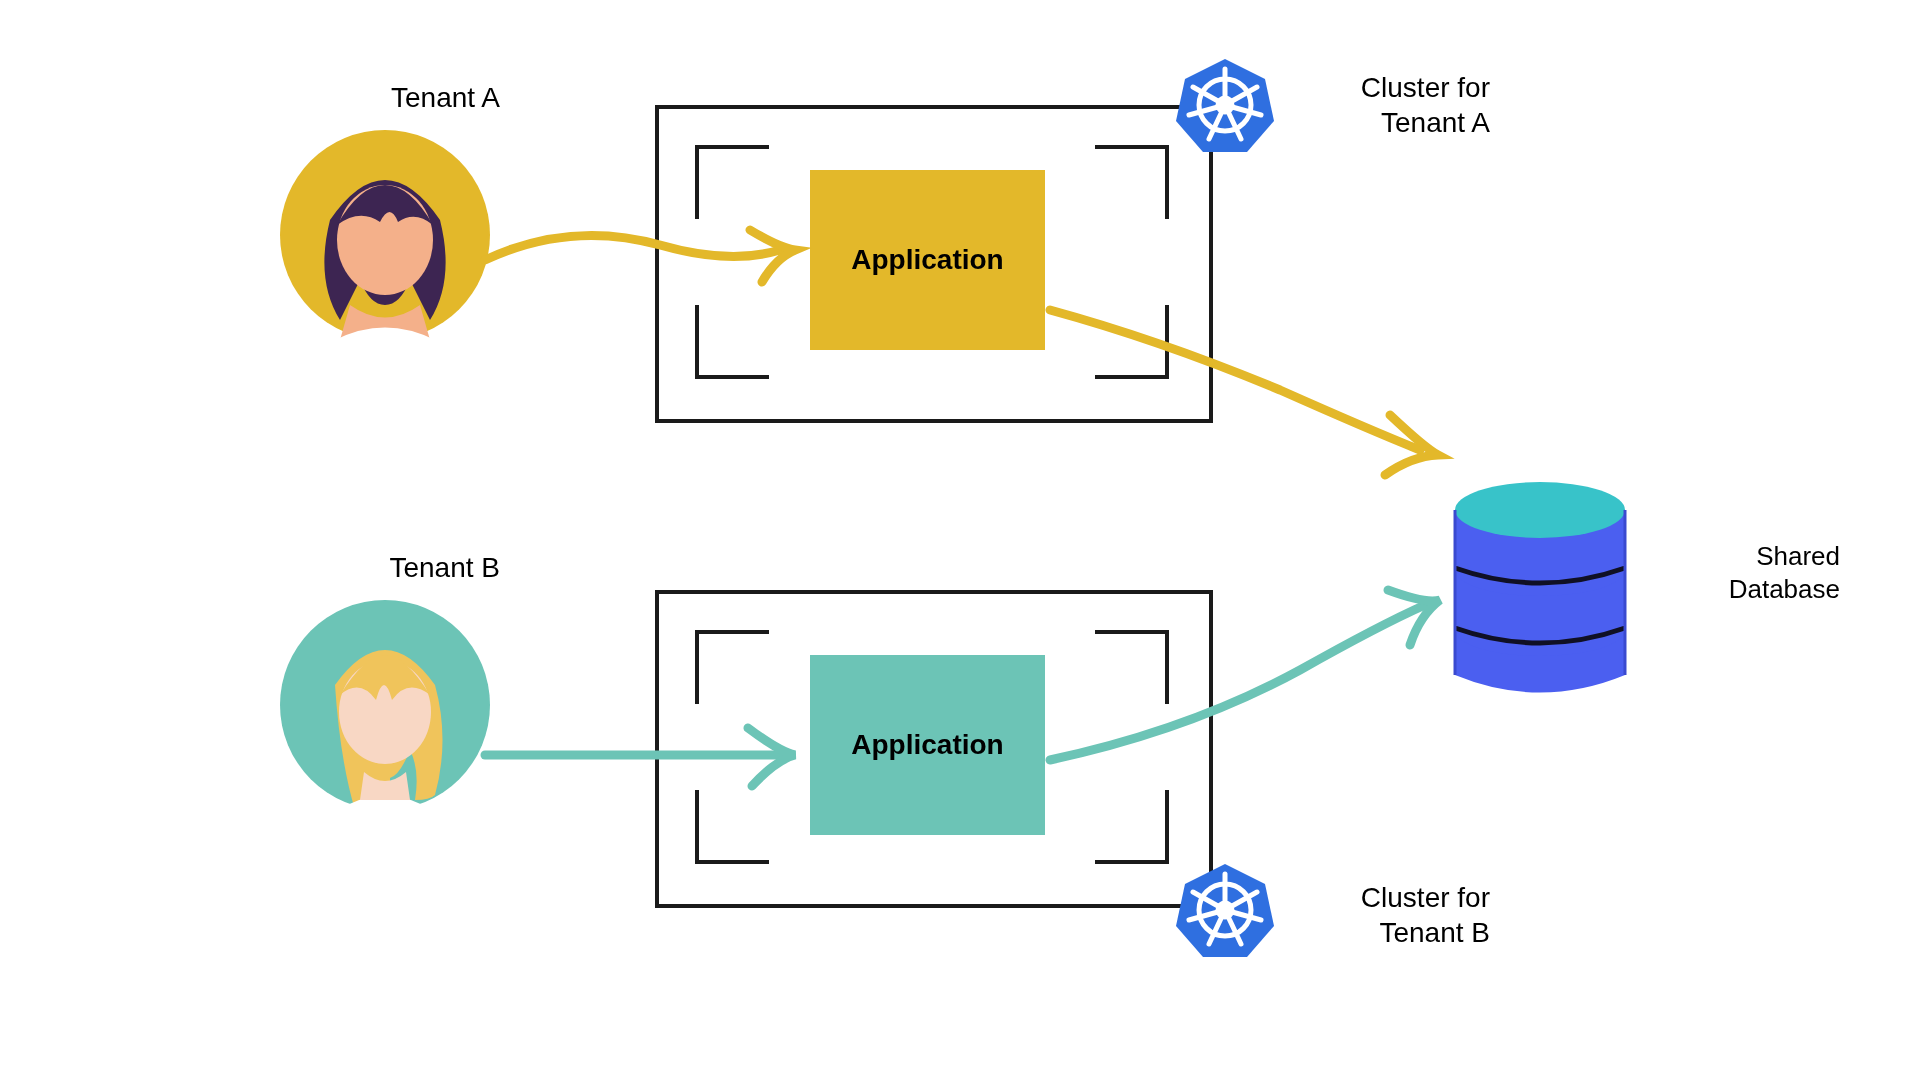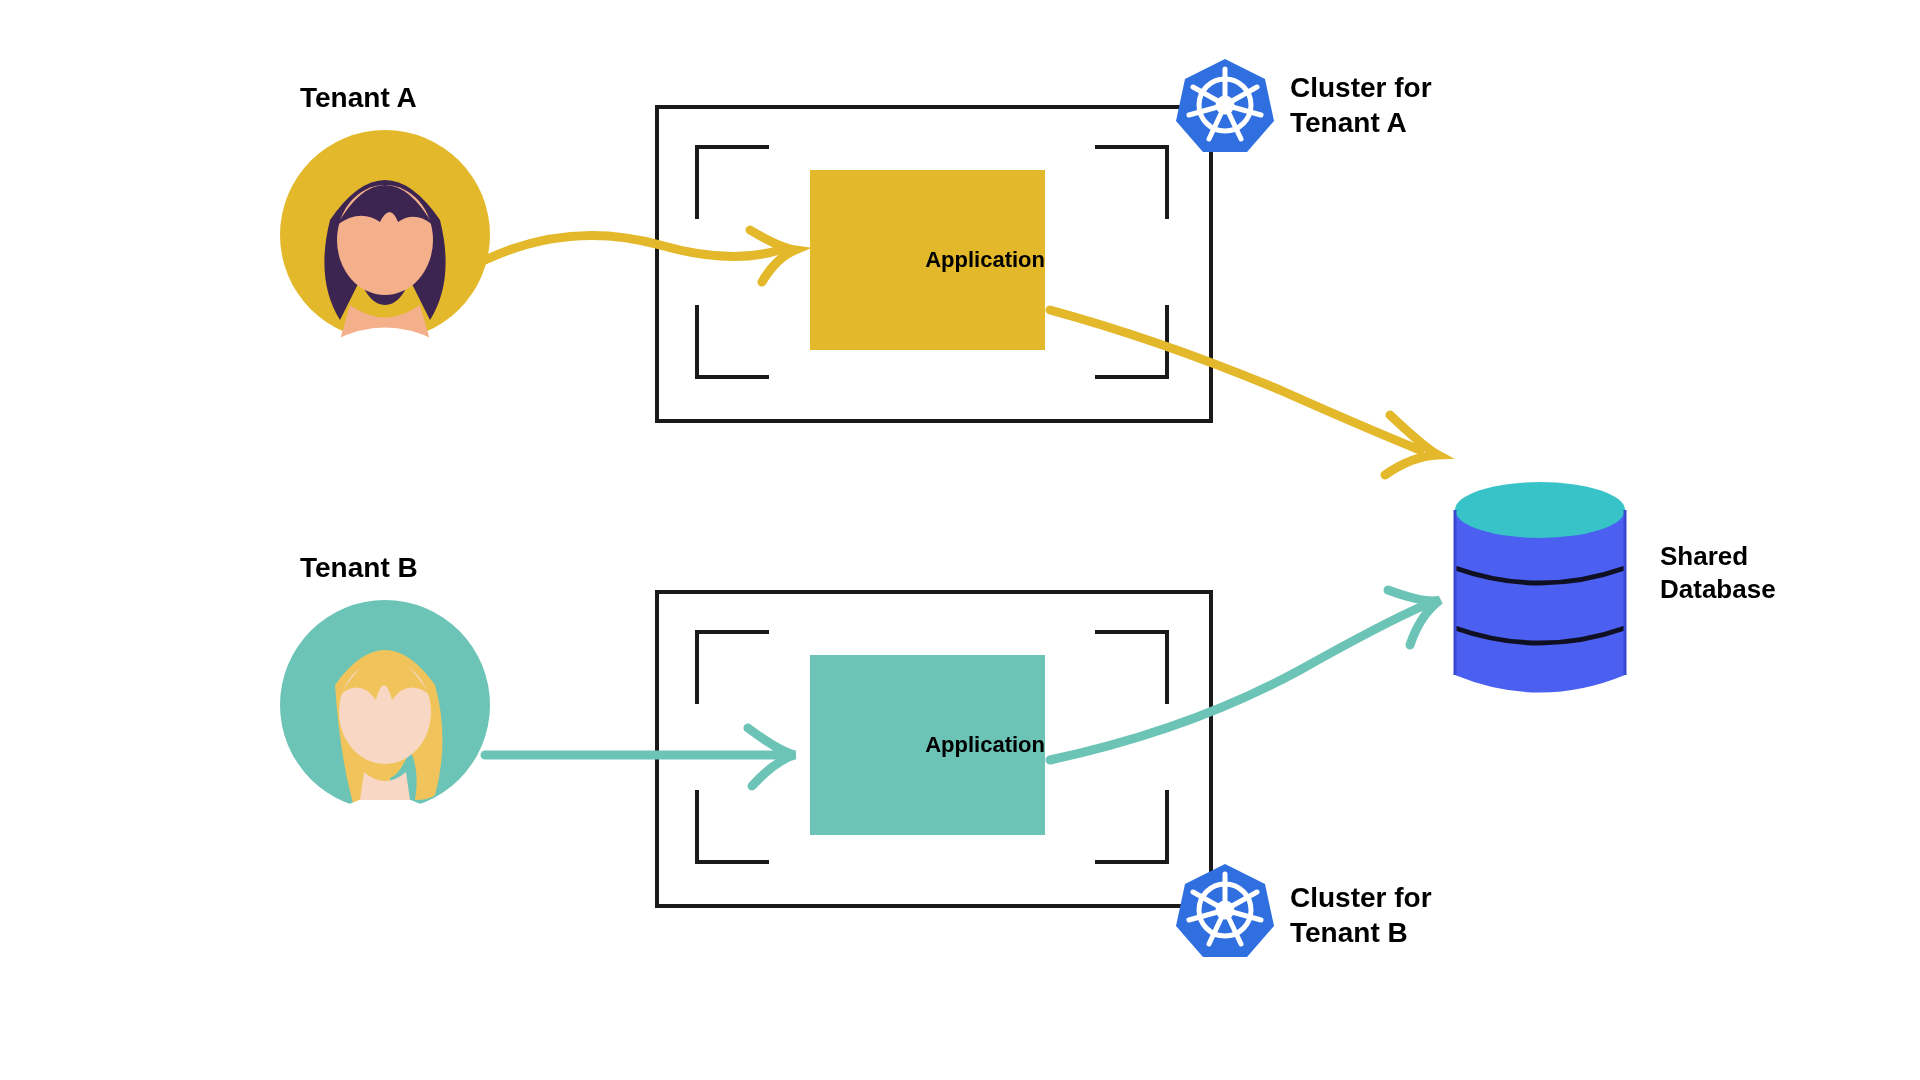--- a/index.html
+++ b/index.html
@@ -7,23 +7,23 @@
     padding: 0;
     width: 1920px;
     height: 1080px;
     background: #ffffff;
     font-family: Arial, Helvetica, sans-serif;
     position: relative;
     overflow: hidden;
   }
   .label {
     position: absolute;
-    font-weight: 700;
+    font-weight: 400;
     color: #000;
-    text-align: left;
+    text-align: right;
     line-height: 1.25;
   }
   .label.small { font-size: 28px; }
   .label.medium { font-size: 26px; }
 
   
   .cluster-box {
     position: absolute;
     border: 4px solid #1a1a1a;
     background: #fff;
@@ -35,23 +35,23 @@
   }
   .bracket.tl { border-right: none; border-bottom: none; }
   .bracket.tr { border-left: none; border-bottom: none; }
   .bracket.bl { border-right: none; border-top: none; }
   .bracket.br { border-left: none; border-top: none; }
 
   .app-box {
     position: absolute;
     display: flex;
     align-items: center;
-    justify-content: flex-end;
+    justify-content: center;
     font-weight: 700;
-    font-size: 22px;
+    font-size: 28px;
     color: #000;
   }
   .app-box.a { background: #e3b82a; }
   .app-box.b { background: #6cc4b6; }
 
   
   .avatar-circle {
     position: absolute;
     border-radius: 50%;
   }

